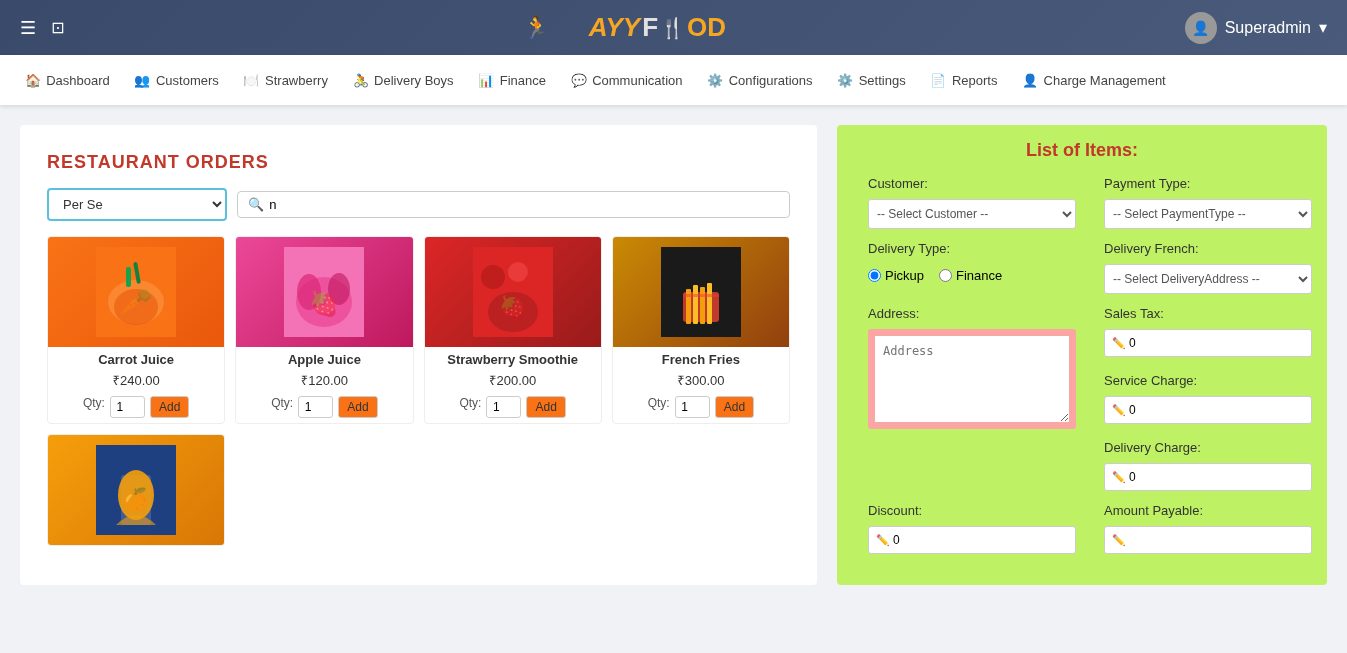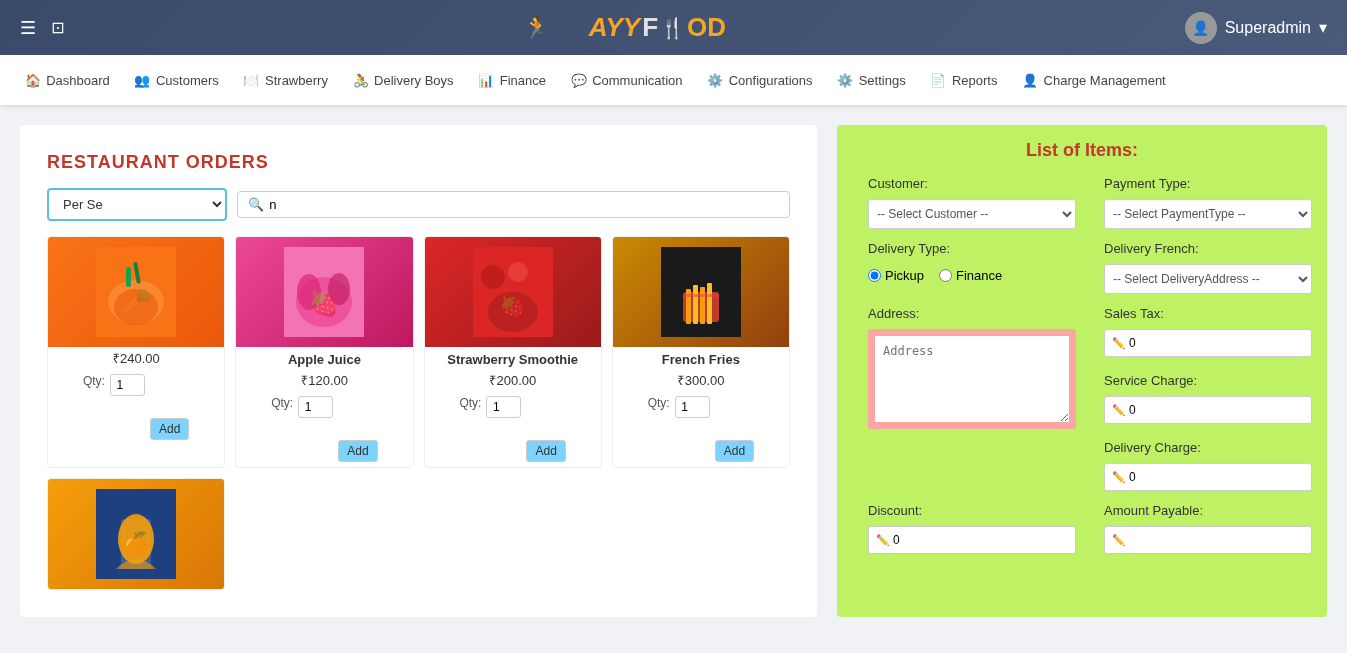--- a/index.html
+++ b/index.html
@@ -140,28 +140,27 @@
     .qty-label { font-size: 12px; color: #555; }
     .qty-input {
       width: 35px;
       border: 1px solid #ccc;
       border-radius: 3px;
       padding: 3px;
       text-align: center;
       font-size: 12px;
     }
     .add-btn {
-      background: #7dd3fc;
+      background: #f97316;
       border: 1px solid #ccc;
       border-radius: 3px;
       padding: 3px 8px;
       font-size: 12px;
       cursor: pointer;
       color: #333;
-      margin-top: 44px;
     }
 
     
     .card-carrot .product-img-placeholder { background: linear-gradient(135deg, #f97316, #ea580c); }
     .card-apple .product-img-placeholder { background: linear-gradient(135deg, #ec4899, #be185d); }
     .card-strawberry .product-img-placeholder { background: linear-gradient(135deg, #dc2626, #991b1b); }
     .card-fries .product-img-placeholder { background: linear-gradient(135deg, #ca8a04, #92400e); }
     .card-juice2 .product-img-placeholder { background: linear-gradient(135deg, #f59e0b, #d97706); }
 
     
@@ -336,20 +335,21 @@
         <div class="product-img-placeholder">
           <svg width="80" height="90" viewBox="0 0 80 90">
             <rect width="80" height="90" fill="#f97316"></rect>
             <ellipse cx="40" cy="55" rx="28" ry="22" fill="#fb923c" opacity="0.7"></ellipse>
             <rect x="30" y="20" width="5" height="20" fill="#16a34a" rx="2"></rect>
             <rect x="38" y="15" width="4" height="22" fill="#15803d" rx="2" transform="rotate(-10 40 20)"></rect>
             <ellipse cx="40" cy="60" rx="22" ry="18" fill="#ea580c" opacity="0.6"></ellipse>
             <text x="40" y="65" text-anchor="middle" font-size="28" fill="rgba(255,255,255,0.3)">🥕</text>
           </svg>
         </div>
+        <div class="product-name">Carrot Juice</div>
         <div class="product-price">₹240.00</div>
         <div class="qty-row">
           <label class="qty-label">Qty:</label>
           <input type="number" class="qty-input" value="1" style="">
           <button class="add-btn">Add</button>
         </div>
       </div>
 
       <div class="product-card card-apple">
         <div class="product-img-placeholder">

